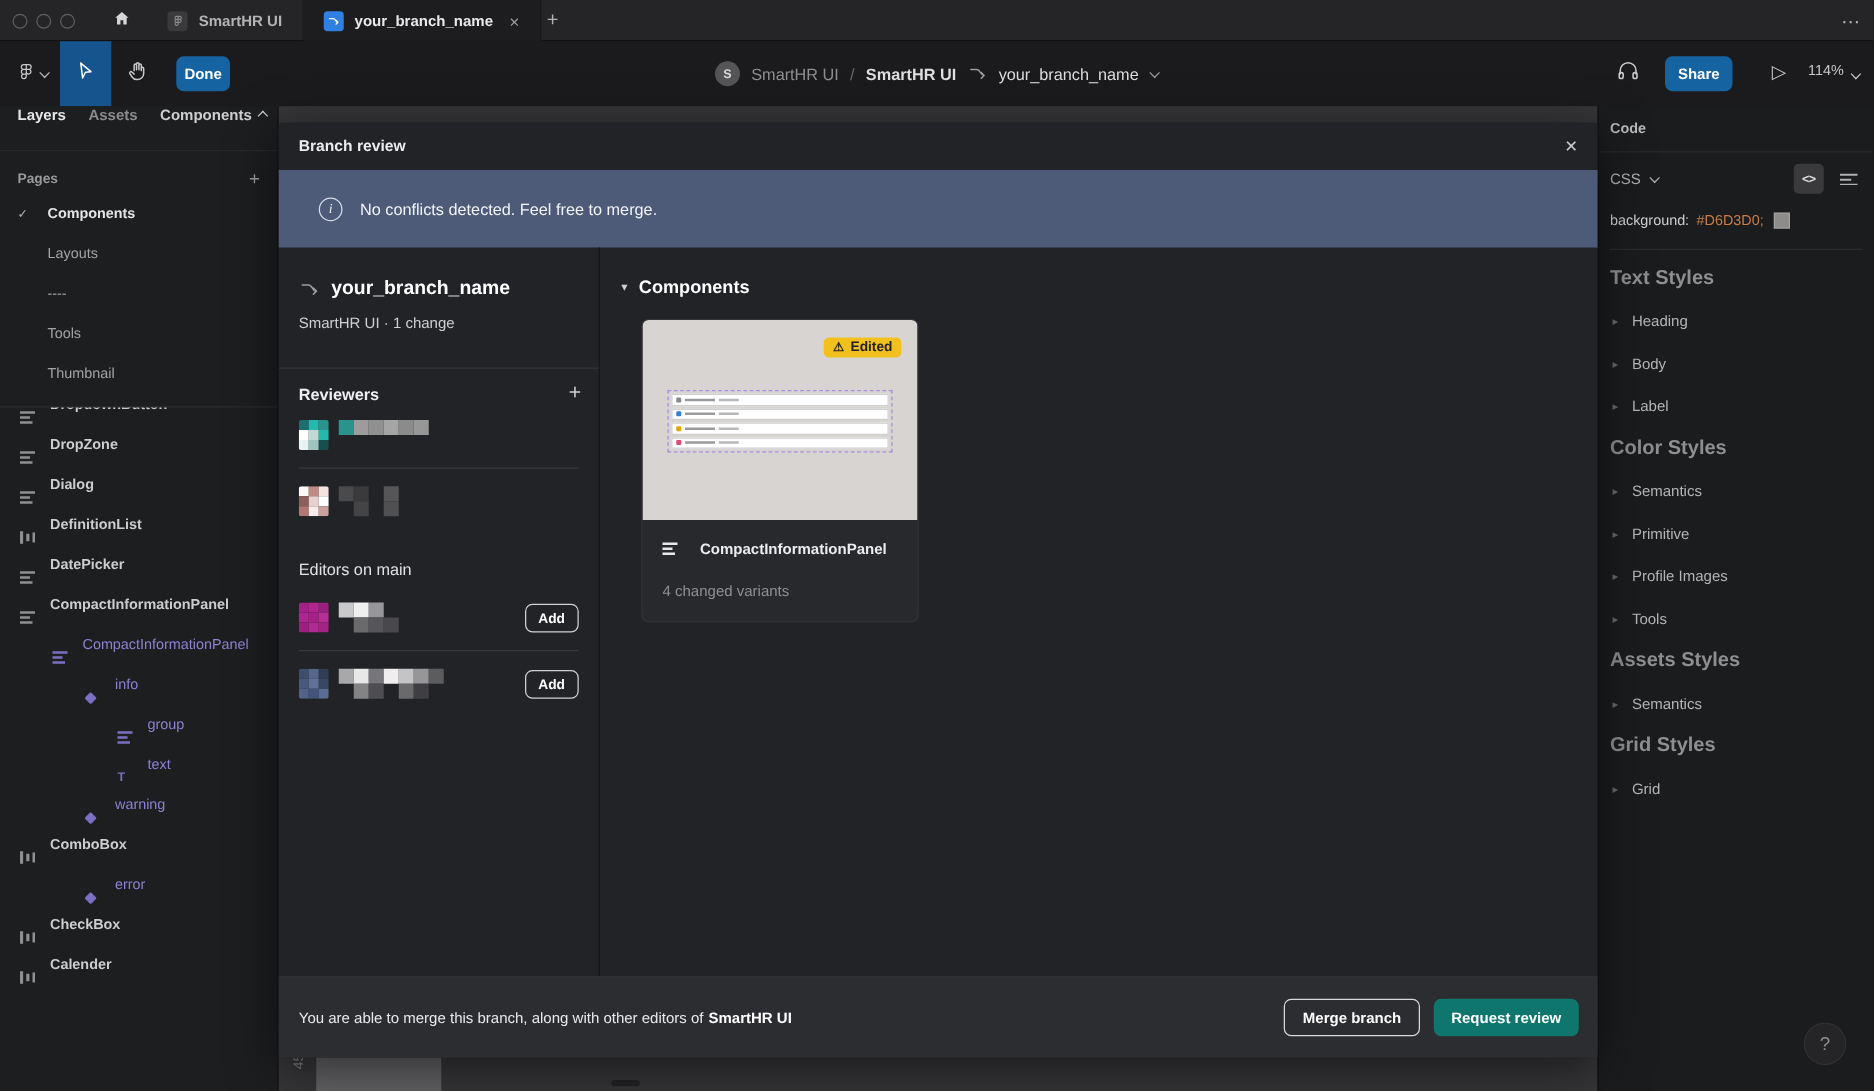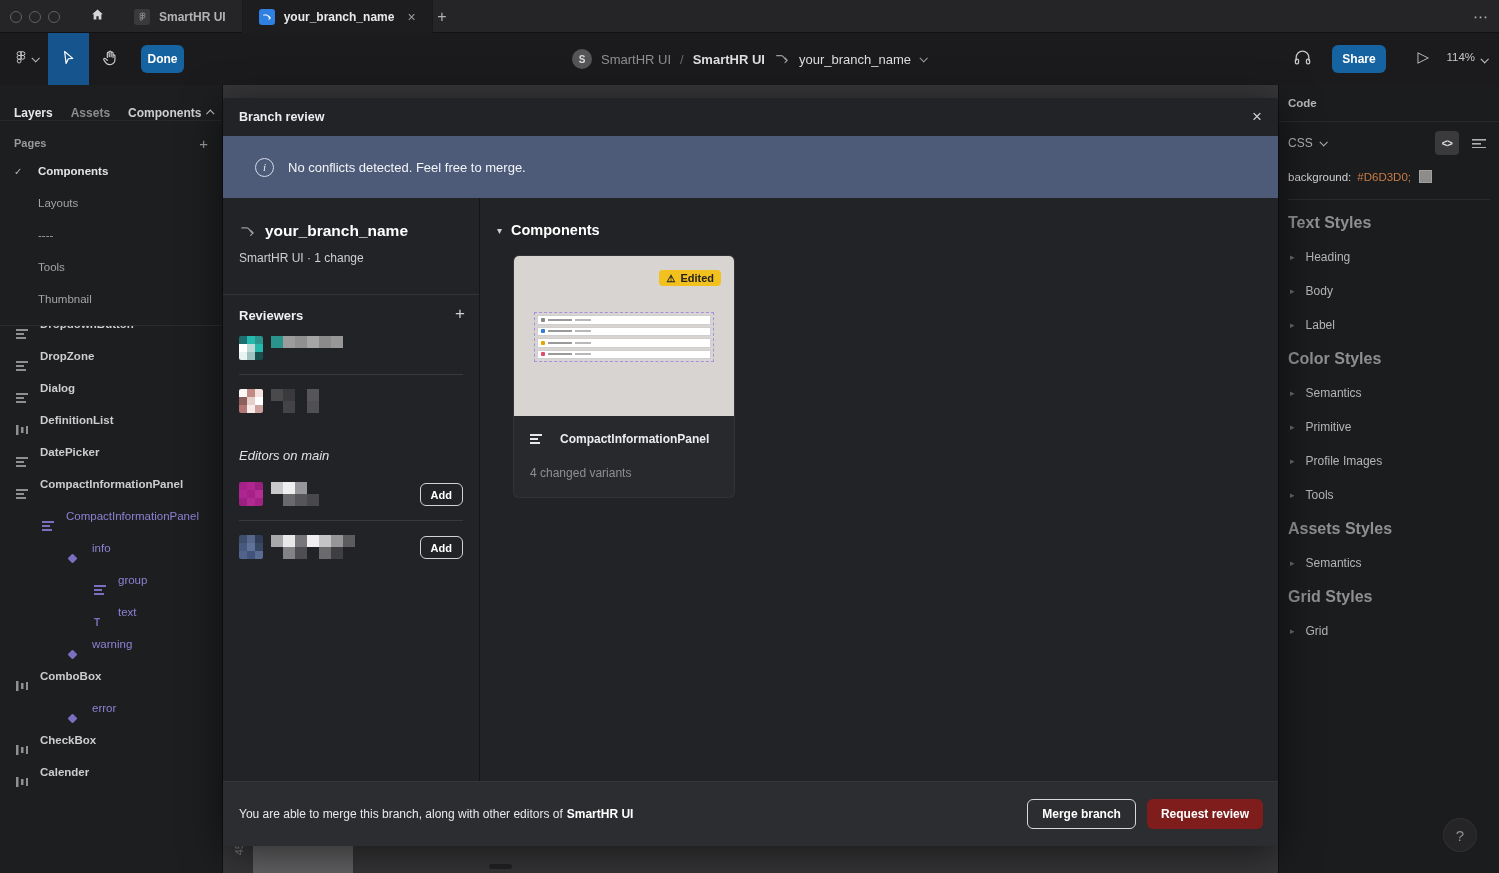--- a/index.html
+++ b/index.html
@@ -37,21 +37,21 @@
   .share-btn{position:absolute;right:113px;top:12px;width:54px;height:28px;background:#1563a0;border-radius:6px;color:#fff;font-size:12px;font-weight:600;display:grid;place-items:center;border:none;}
   .play-btn{position:absolute;right:70px;top:15px;color:#c6c6c8;font-size:15px;}
   .zoom-ctl{position:absolute;right:12px;top:18px;display:flex;align-items:flex-end;gap:6px;color:#c6c6c8;font-size:11.5px;}
 
   .chev{width:6px;height:6px;border-right:1.4px solid currentColor;border-bottom:1.4px solid currentColor;display:inline-block;}
   .chev.down{transform:rotate(45deg) translateY(-1px);}
   .chev.up{transform:rotate(225deg) translateY(-1px);}
 
   
   .sidebar{position:absolute;left:0;top:85px;width:223px;bottom:0;background:#1d1e20;border-right:1px solid #111113;}
-  .sb-head{height:36px;display:flex;align-items:flex-end;padding:0 14px;border-bottom:1px solid rgba(255,255,255,0.05);}
+  .sb-head{height:36px;display:flex;align-items:flex-start;padding:0 14px;border-bottom:1px solid rgba(255,255,255,0.05);}
   .sb-tab{color:#8c8c8e;font-size:12px;font-weight:600;margin-right:18px;}
   .sb-tab.active{color:#e6e6e8;}
   .sb-panel{margin-left:auto;display:flex;align-items:center;gap:7px;color:#cfcfd1;font-size:12px;font-weight:600;}
   .pages-head{margin-top:10px;height:24px;display:flex;align-items:center;padding:0 14px;}
   .pages-title{color:#9a9a9c;font-size:11px;font-weight:700;}
   .pages-plus{margin-left:auto;color:#9a9a9c;font-size:15px;}
   .page-row{height:32px;display:flex;align-items:center;padding-left:14px;}
   .page-check{width:24px;color:#b5b5b7;font-size:10px;}
   .page-label{color:#a4a4a6;font-size:11.5px;}
   .page-row.active .page-label{color:#e4e4e6;font-weight:600;}
@@ -103,21 +103,21 @@
   .m-banner-text{color:#f3f5f9;font-size:13px;}
 
   .m-left{position:absolute;left:0;top:100px;bottom:65px;width:257px;border-right:1px solid #151517;}
   .branch-head{position:absolute;left:16px;top:24px;display:flex;align-items:center;gap:9px;color:#9c9c9e;}
   .branch-title{color:#fff;font-size:15.5px;font-weight:600;}
   .branch-meta{position:absolute;left:16px;top:53px;color:#cfcfd1;font-size:12px;}
   .ml-div{position:absolute;left:0;right:0;top:96px;height:1px;background:rgba(255,255,255,0.08);}
   .rev-title{position:absolute;left:16px;top:110px;color:#f0f0f2;font-size:13px;font-weight:700;}
   .rev-plus{position:absolute;right:14px;top:106px;color:#cfcfd1;font-size:17px;font-weight:300;}
   #reviewers{position:absolute;left:16px;right:16px;top:138px;}
-  .ed-title{position:absolute;left:16px;top:250px;color:#e2e2e4;font-size:13px;font-style:italic;}
+  .ed-title{position:absolute;left:16px;top:250px;color:#e2e2e4;font-size:13px;}
   #editors{position:absolute;left:16px;right:16px;top:284px;}
   .person-row{display:flex;align-items:flex-start;min-height:24px;position:relative;}
   .p-div{height:1px;background:rgba(255,255,255,0.10);margin:14px 0;}
   .avatar{width:24px;height:24px;display:grid;grid-template-columns:repeat(3,1fr);grid-template-rows:repeat(3,1fr);border-radius:2px;overflow:hidden;flex:none;}
   .name-mosaic{margin-left:8px;display:flex;flex-direction:column;}
   .nm-row{display:flex;height:12px;}
   .ncell{width:12px;height:12px;}
   .ncell.empty{background:transparent;}
   .add-btn{position:absolute;right:0;top:1px;height:23px;padding:0 10px;background:transparent;border:1px solid #d2d2d4;border-radius:6px;color:#fff;font-size:11px;font-weight:600;}
 
@@ -137,21 +137,21 @@
   .mini-bar.b2{width:16px;background:#b8b8b8;}
   .card-foot{padding:16px 16px 0;}
   .card-name-row{display:flex;align-items:center;gap:10px;color:#e8e8ea;}
   .card-name{font-size:12px;font-weight:600;color:#ececee;}
   .card-variants{margin-top:20px;color:#8f8f91;font-size:12px;}
 
   .m-foot{position:absolute;left:0;right:0;bottom:0;height:65px;background:#2c2d30;display:flex;align-items:center;padding:0 15px 0 16px;border-top:1px solid rgba(255,255,255,0.04);}
   .foot-text{color:#e9e9eb;font-size:12px;margin-right:4px;}
   .foot-file{color:#fff;font-size:12px;font-weight:700;}
   .merge-btn{margin-left:auto;height:30px;padding:0 14px;background:transparent;border:1px solid #d8d8da;border-radius:6px;color:#fff;font-size:12px;font-weight:600;}
-  .review-btn{margin-left:11px;height:30px;padding:0 14px;background:#7f1d1d;border:none;border-radius:6px;color:#fff;font-size:12px;font-weight:600;}
+  .review-btn{margin-left:11px;height:30px;padding:0 14px;background:#0f766e;border:none;border-radius:6px;color:#fff;font-size:12px;font-weight:600;}
 </style>
 </head>
 <body>
 
 <div class="stage">
 
   <div class="tabbar">
     <div class="traffic">
       <span class="tl"></span>
       <span class="tl"></span>

